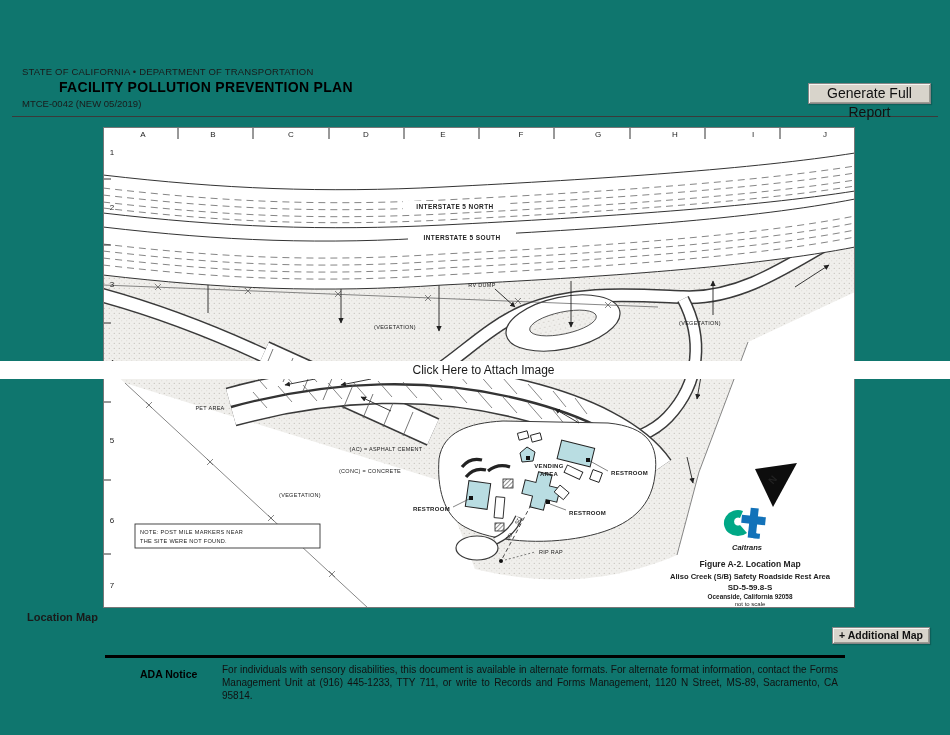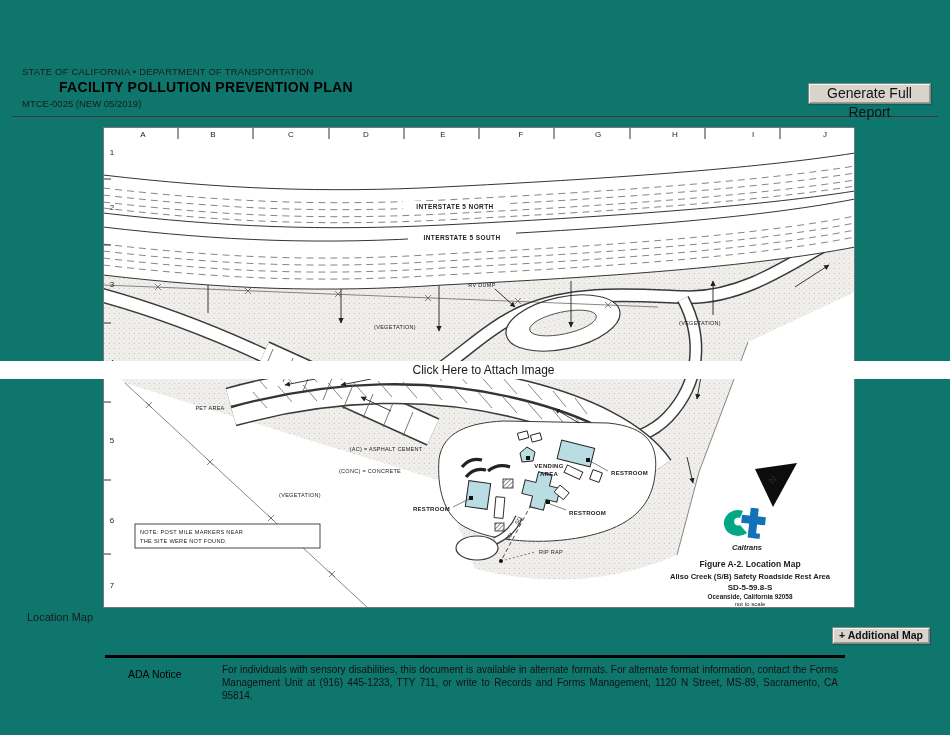--- a/index.html
+++ b/index.html
@@ -11,34 +11,34 @@
   .formno{left:22px;top:98px;font-size:9.5px;color:#1a1a1a;}
   .hdr-rule{left:12px;top:116px;width:926px;height:0;border-top:1.5px solid #3a3a3a;}
   .btn{background:#d8d4cb;border:1px solid #868686;color:#111;text-align:center;cursor:pointer;
        box-shadow:inset 1px 1px 0 #f6f5f1, inset -1px -1px 0 #9e9b93, 1px 1px 1px rgba(0,0,0,.18);}
   #gen-btn{left:808px;top:83px;width:121px;height:19px;font-size:14px;line-height:19px;}
   #addmap-btn{left:832px;top:627px;width:96px;height:15px;font-size:10.5px;line-height:15px;font-weight:bold;}
   #map-frame{left:103px;top:127px;width:752px;height:481px;}
   #attach-band{left:0;top:361px;width:950px;height:18px;background:#fff;z-index:5;
                display:flex;align-items:center;justify-content:center;}
   #attach-link{font-size:12px;color:#1a1a1a;cursor:pointer;margin-left:17px;}
-  .locmap{left:27px;top:611px;font-size:11px;color:#1a1a1a;}
+  .locmap{left:27px;top:611px;font-size:11px;color:#1a1a1a;font-weight:bold;}
   .ada-bar{left:105px;top:655px;width:740px;height:0;border-top:3px solid #000;}
-  .ada-label{left:128px;top:668px;font-size:10.5px;font-weight:normal;color:#000;}
+  .ada-label{left:140px;top:668px;font-size:10.5px;font-weight:bold;color:#000;}
   .ada-text{left:210px;top:663px;width:616px;font-size:10px;line-height:13px;color:#111;text-align:justify;margin-left:12px;}
   svg text{font-family:"Liberation Sans",sans-serif;fill:#222;}
 </style>
 </head>
 <body>
 
 <div id="page">
 
   <div class="abs agency">STATE OF CALIFORNIA • DEPARTMENT OF TRANSPORTATION</div>
   <div class="abs title">FACILITY POLLUTION PREVENTION PLAN</div>
-  <div class="abs formno">MTCE-0025 (NEW 05/2019)</div>
+  <div class="abs formno">MTCE-0042 (NEW 05/2019)</div>
   <div class="abs hdr-rule"></div>
   <div class="abs btn" id="gen-btn">Generate Full Report</div>
 
   <div class="abs" id="map-frame">
     <svg width="752" height="481" viewBox="0 0 752 481">
       <defs>
         <pattern id="stip" width="5" height="5" patternUnits="userSpaceOnUse">
           <rect width="5" height="5" fill="#f0efec"></rect>
           <circle cx="1.3" cy="1.4" r="0.65" fill="#c9c6c0"></circle>
           <circle cx="3.7" cy="3.8" r="0.55" fill="#dcd9d3"></circle>

